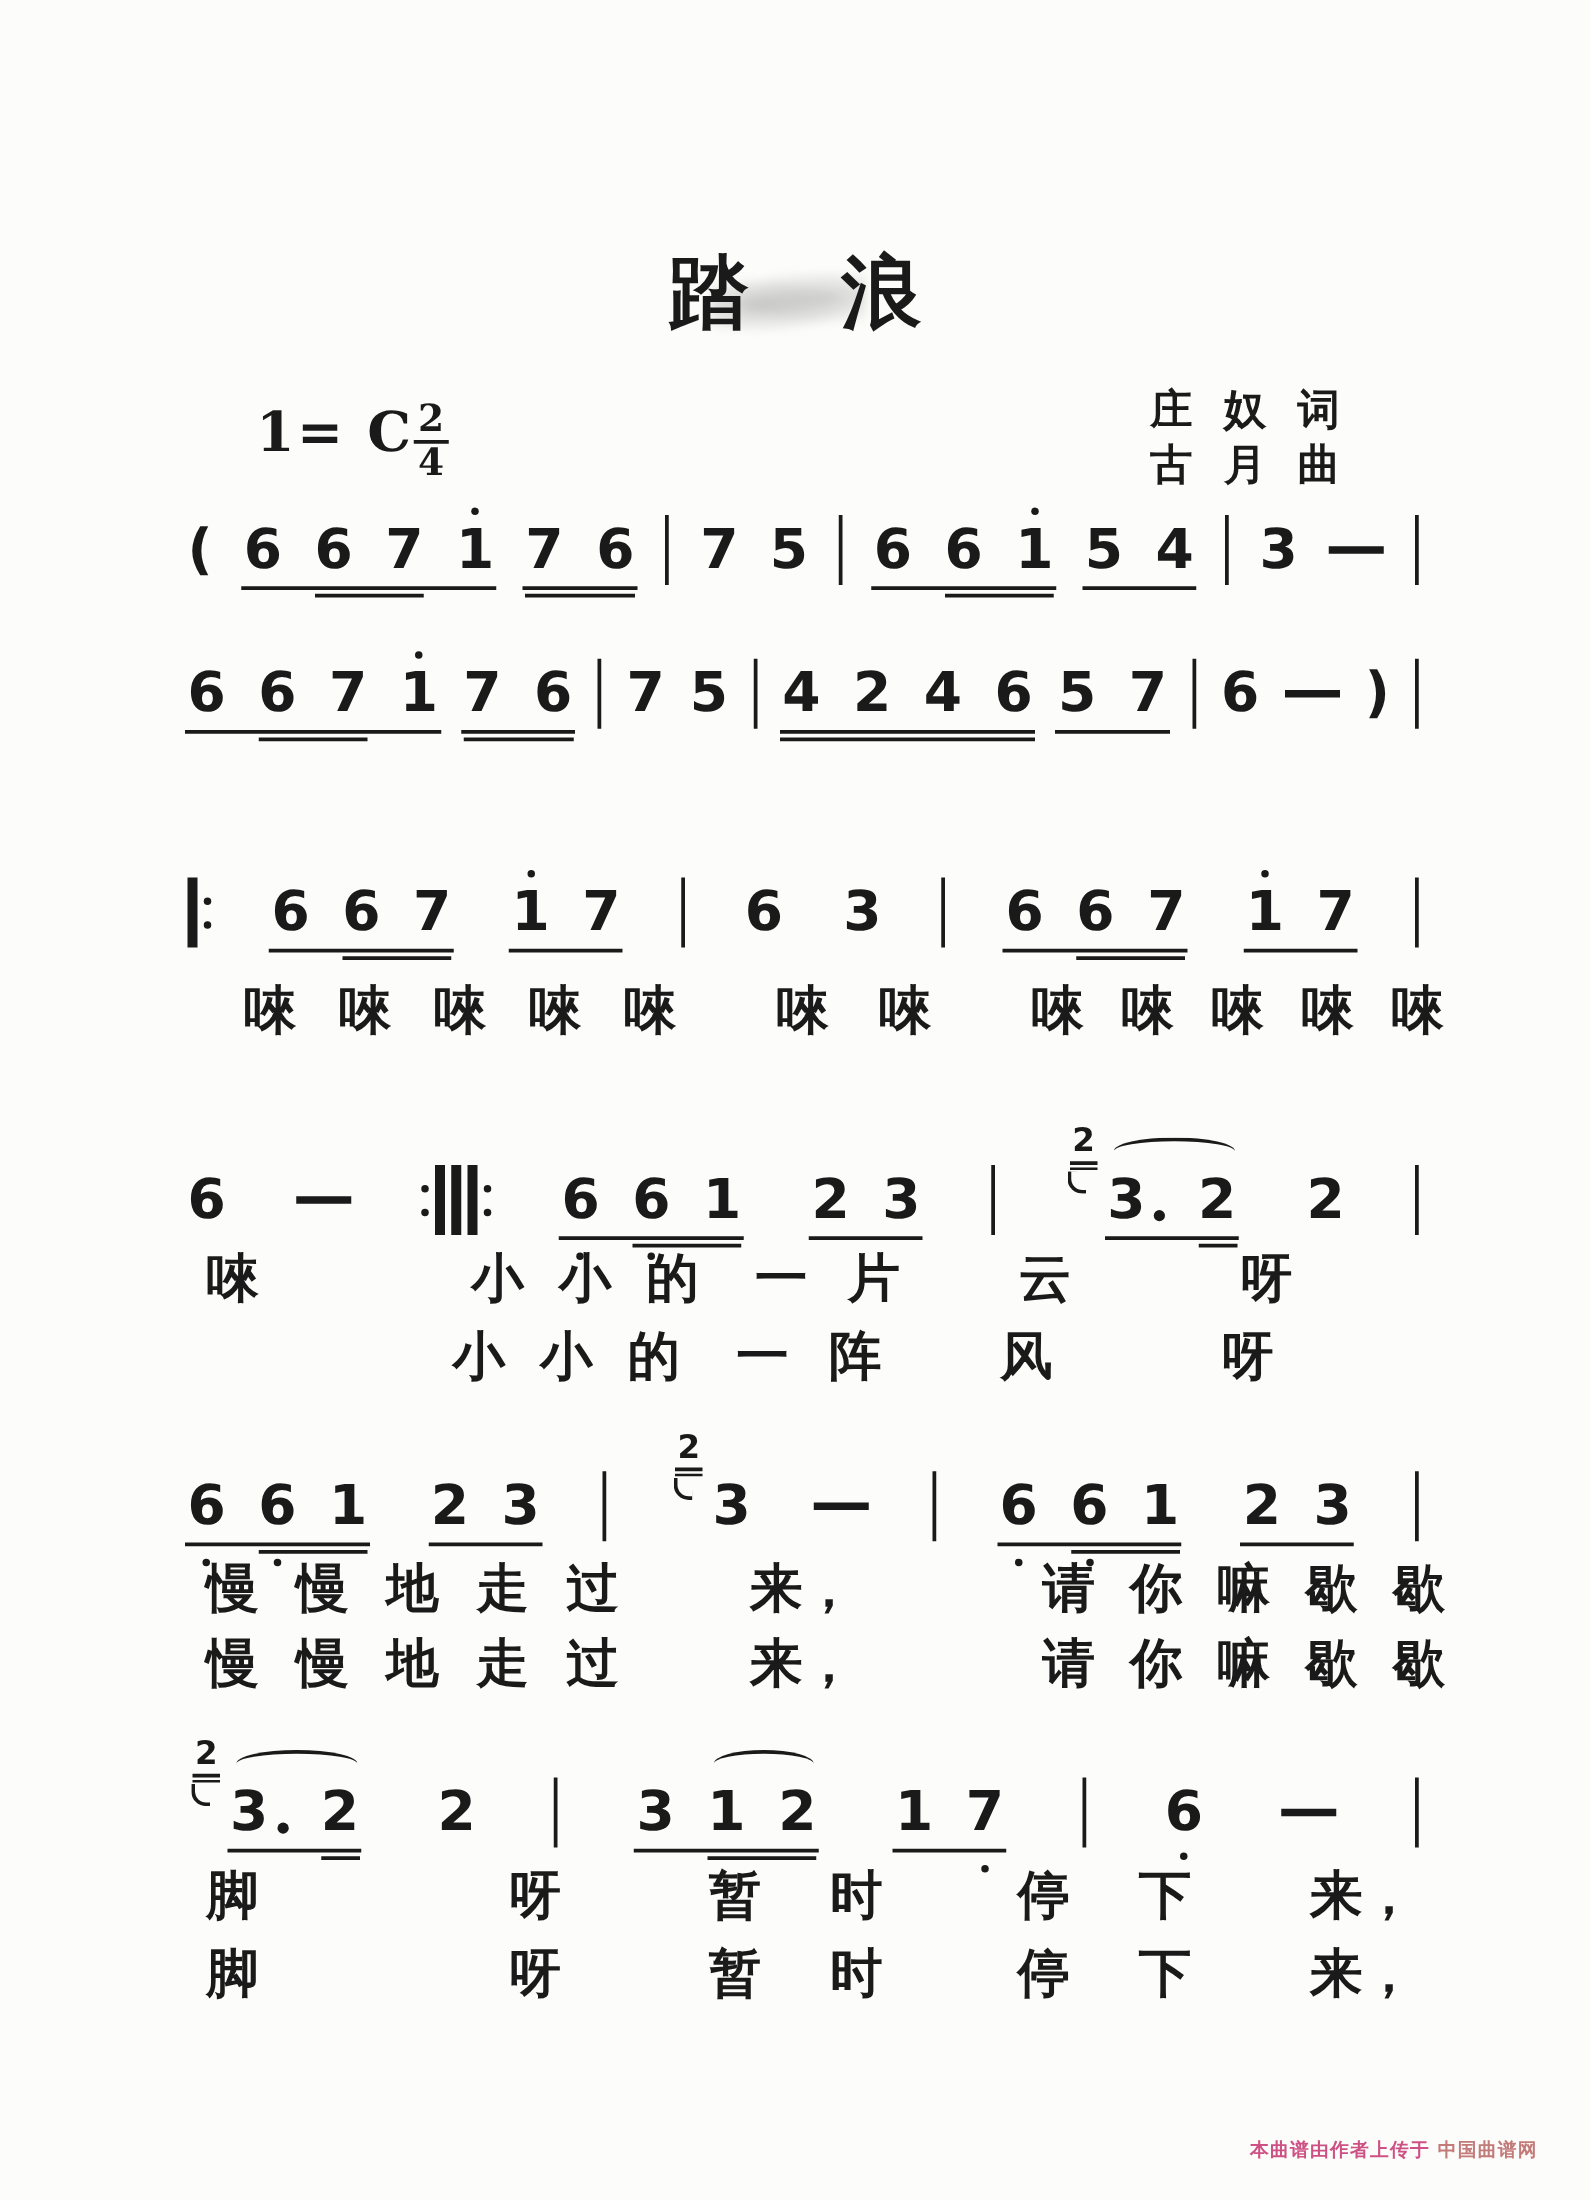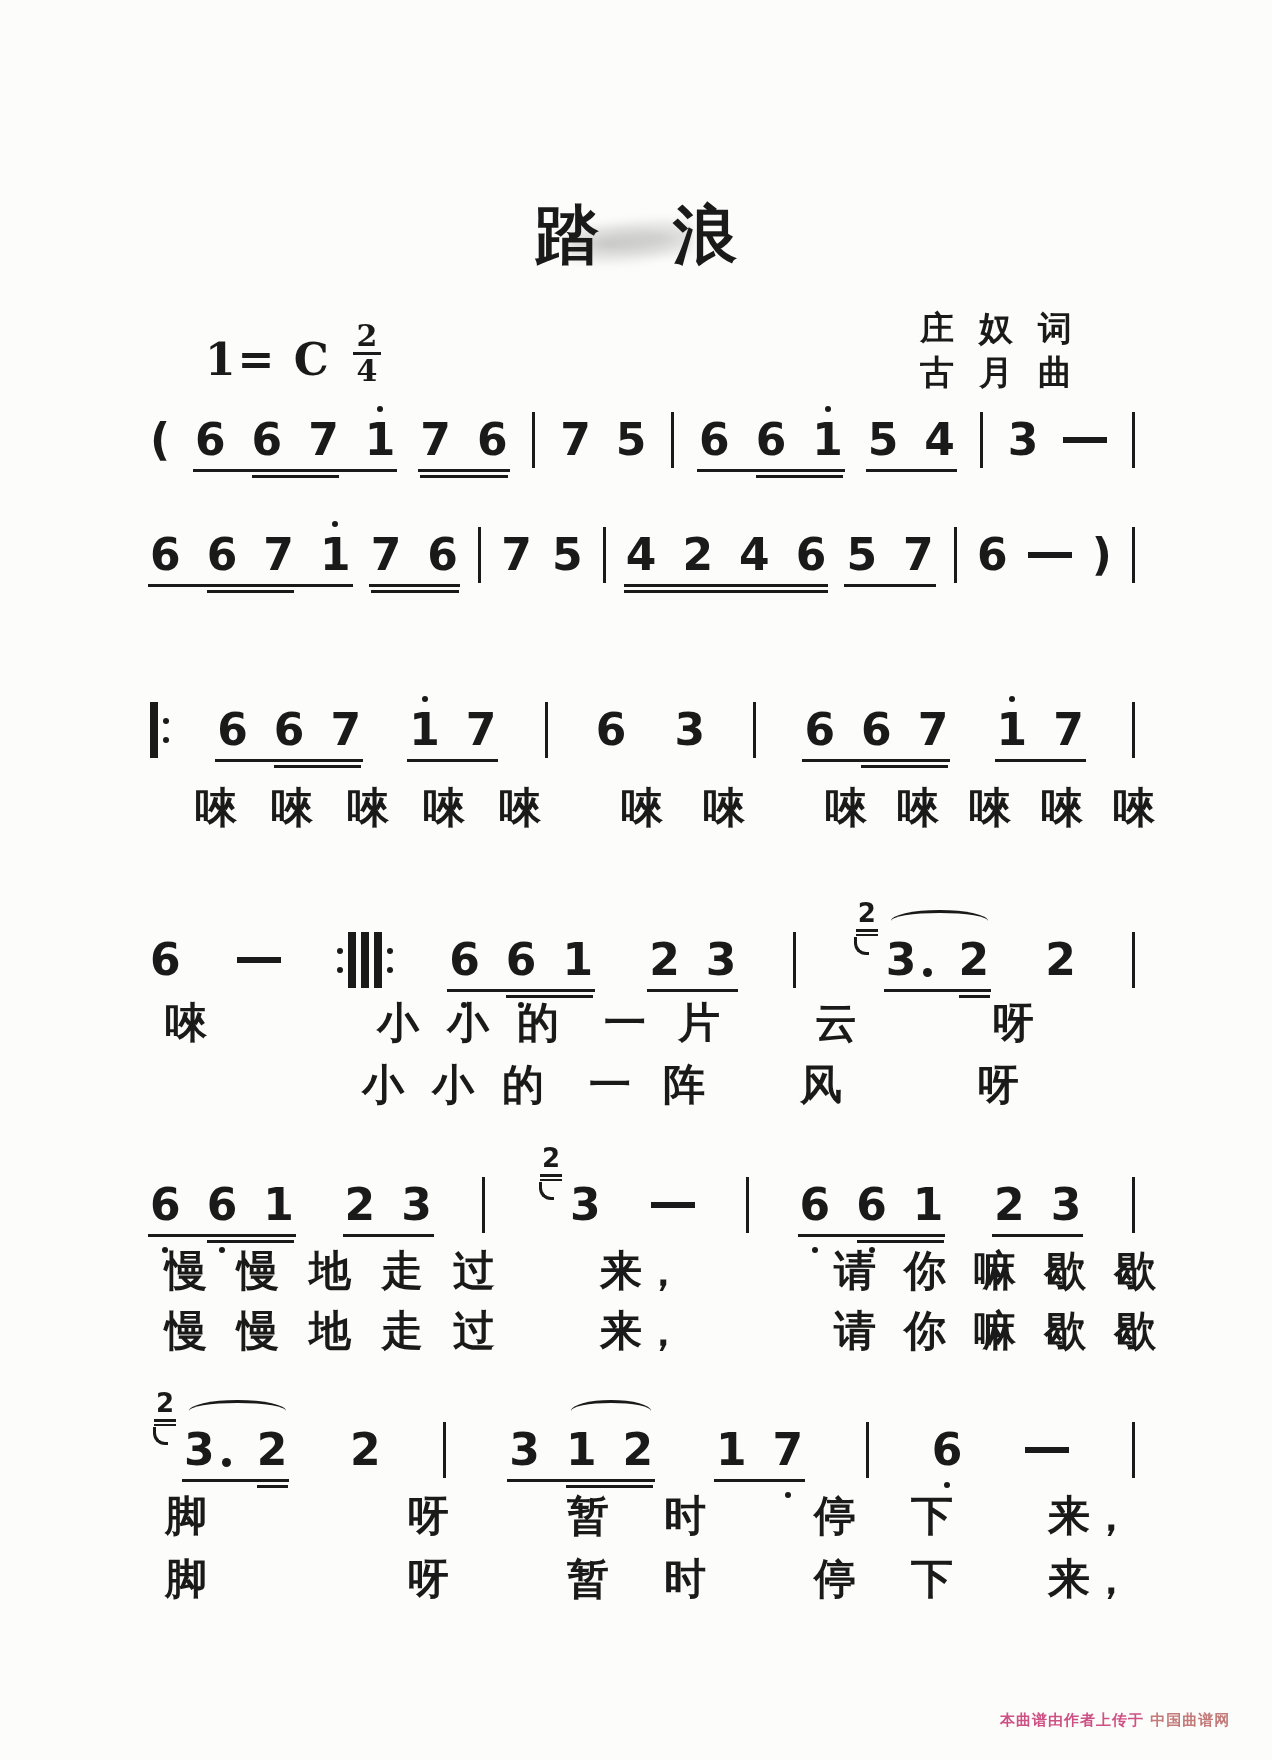--- a/index.html
+++ b/index.html
@@ -8,21 +8,21 @@
   
   .title{position:absolute;top:200px;left:0;width:100%;display:flex;justify-content:center;gap:74px;
          font-size:64px;font-weight:700;line-height:70px;}
   .tblob{position:absolute;left:568px;top:218px;width:125px;height:48px;
          background:radial-gradient(ellipse at 30% 55%,rgba(125,125,125,.38),transparent 62%),
                     radial-gradient(ellipse at 75% 40%,rgba(130,130,130,.32),transparent 58%);
          filter:blur(3px);}
   .credits{position:absolute;left:920px;top:308px;width:152px;display:flex;flex-direction:column;gap:4px;
            font-size:34px;font-weight:700;line-height:40px;}
   .crow{display:flex;justify-content:space-between;}
-  .keysig{position:absolute;left:205px;top:322px;display:flex;align-items:flex-end;gap:22px;}
+  .keysig{position:absolute;left:205px;top:322px;display:flex;align-items:flex-start;}
   .keytxt{font-size:44px;font-weight:700;line-height:50px;letter-spacing:2px;}
   .frac{display:flex;flex-direction:column;align-items:center;font-size:30px;font-weight:700;line-height:28px;}
   .fracbar{width:28px;height:3px;background:#1a1a1a;margin:2px 0;}
   
   .mline{position:absolute;left:150px;width:985px;display:flex;justify-content:space-between;
          align-items:flex-start;}
   .note{position:relative;min-width:30px;display:flex;flex-direction:column;align-items:center;}
   .drow{display:flex;align-items:flex-end;}
   .digit{font-family:"DejaVu Sans",sans-serif;font-weight:700;font-size:44px;line-height:50px;text-align:center;}
   .aug{width:9px;height:9px;border-radius:50%;background:#1a1a1a;margin:0 0 8px 7px;}

